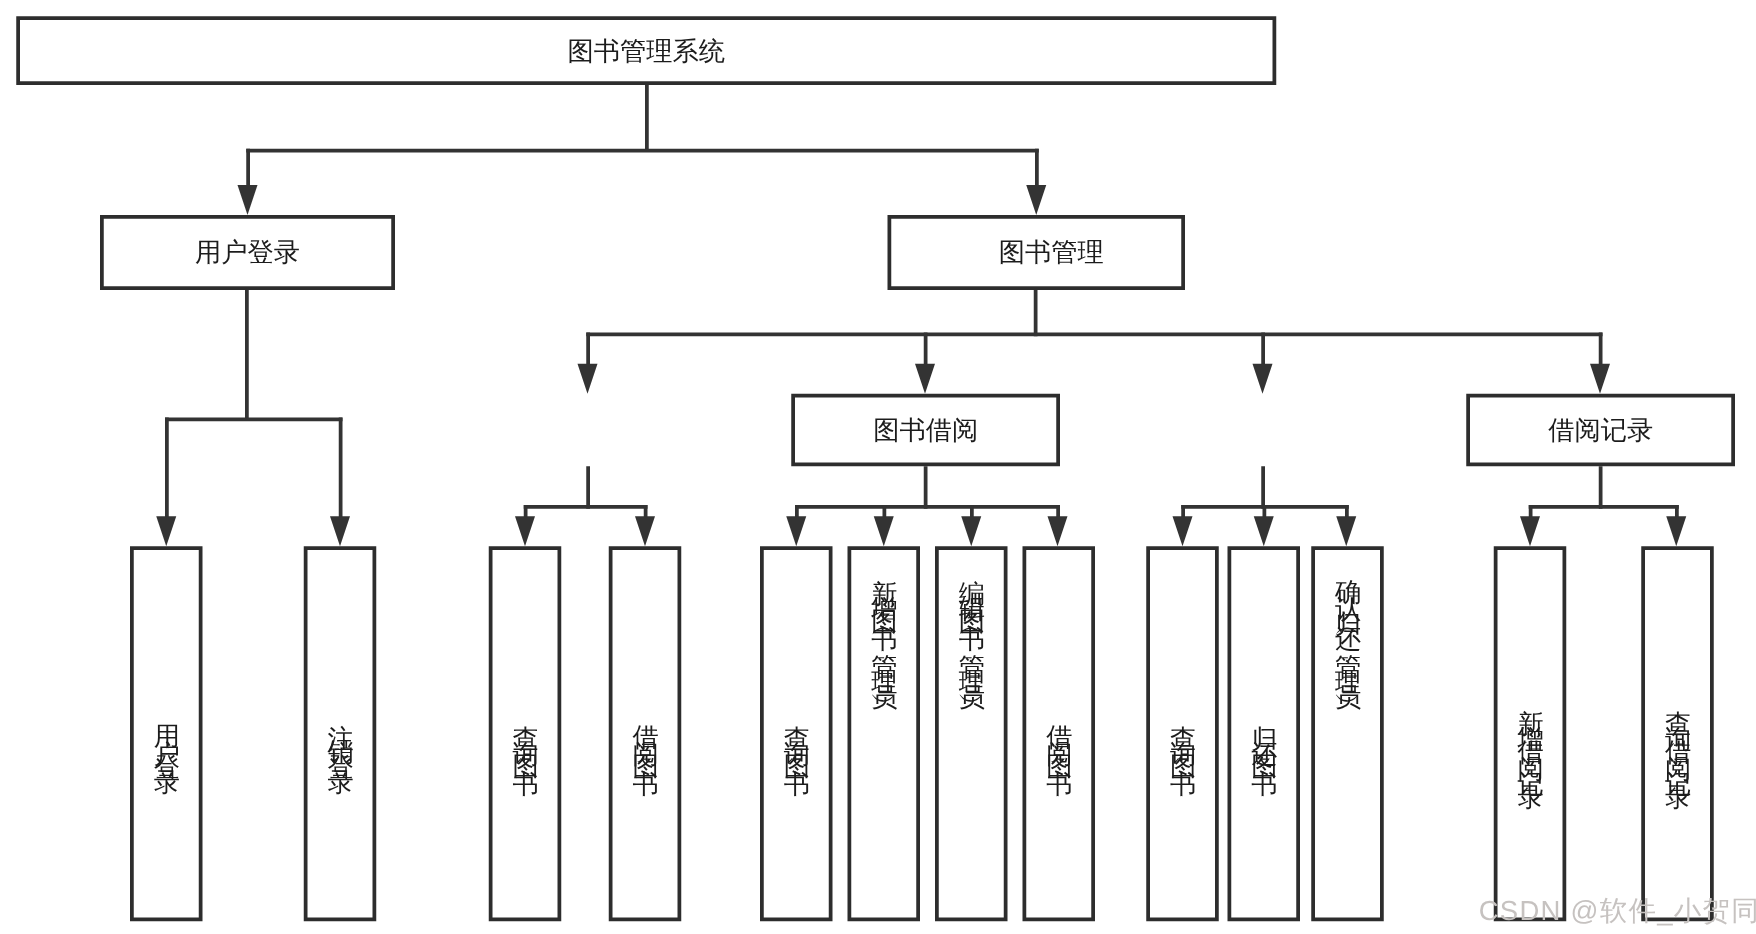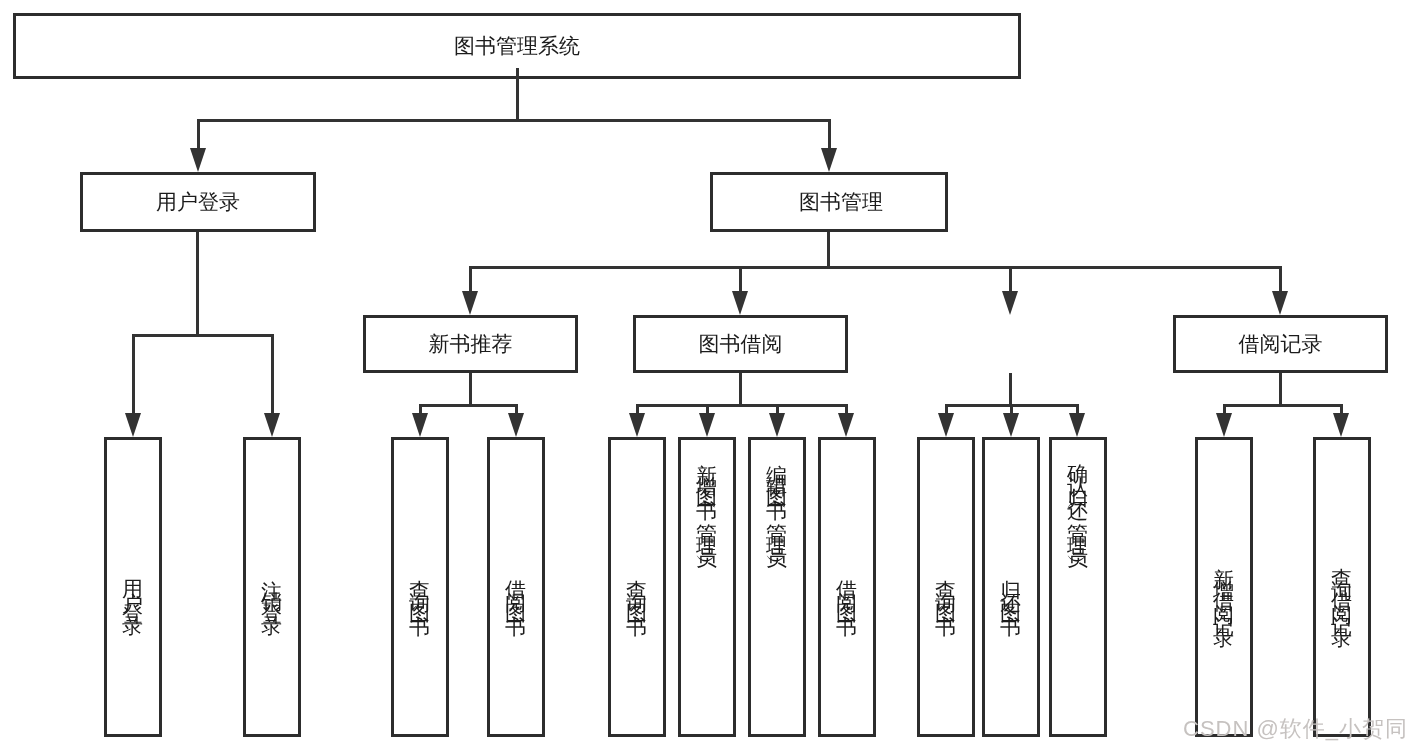--- a/index.html
+++ b/index.html
@@ -46,21 +46,21 @@
     color:var(--wm,#c6c2c0);
     z-index:10;
     white-space:nowrap;
   }
 </style>
 </head>
 <body>
 
 <div class="canvas">
 
-  <div class="box" style="left:13px;top:13px;width:1008px;height:66px;">
+  <div class="box" style="left:13px;top:13px;width:1008px;height:55px;">
     <span>图书管理系统</span>
   </div>
 
   <div class="line vline" style="left:516px;top:68px;height:53px;"></div>
   <div class="line hline" style="left:197px;top:119px;width:634px;"></div>
   <div class="line vline" style="left:197px;top:119px;height:34px;"></div>
   <div class="arrowhead" style="left:190px;top:148px;"></div>
   <div class="line vline" style="left:828px;top:119px;height:34px;"></div>
   <div class="arrowhead" style="left:821px;top:148px;"></div>
 
@@ -89,23 +89,20 @@
   <div class="line hline" style="left:469px;top:266px;width:813px;"></div>
   <div class="line vline" style="left:469px;top:266px;height:28px;"></div>
   <div class="arrowhead" style="left:462px;top:291px;"></div>
   <div class="line vline" style="left:739px;top:266px;height:28px;"></div>
   <div class="arrowhead" style="left:732px;top:291px;"></div>
   <div class="line vline" style="left:1009px;top:266px;height:28px;"></div>
   <div class="arrowhead" style="left:1002px;top:291px;"></div>
   <div class="line vline" style="left:1279px;top:266px;height:28px;"></div>
   <div class="arrowhead" style="left:1272px;top:291px;"></div>
 
-  <div class="box" style="left:363px;top:315px;width:215px;height:58px;">
-    <span>新书推荐</span>
-  </div>
   <div class="box" style="left:633px;top:315px;width:215px;height:58px;">
     <span>图书借阅</span>
   </div>
   <div class="box" style="left:1173px;top:315px;width:215px;height:58px;">
     <span>借阅记录</span>
   </div>
 
   <div class="line vline" style="left:469px;top:373px;height:34px;"></div>
   <div class="line hline" style="left:419px;top:404px;width:99px;"></div>
   <div class="line vline" style="left:419px;top:404px;height:12px;"></div>

